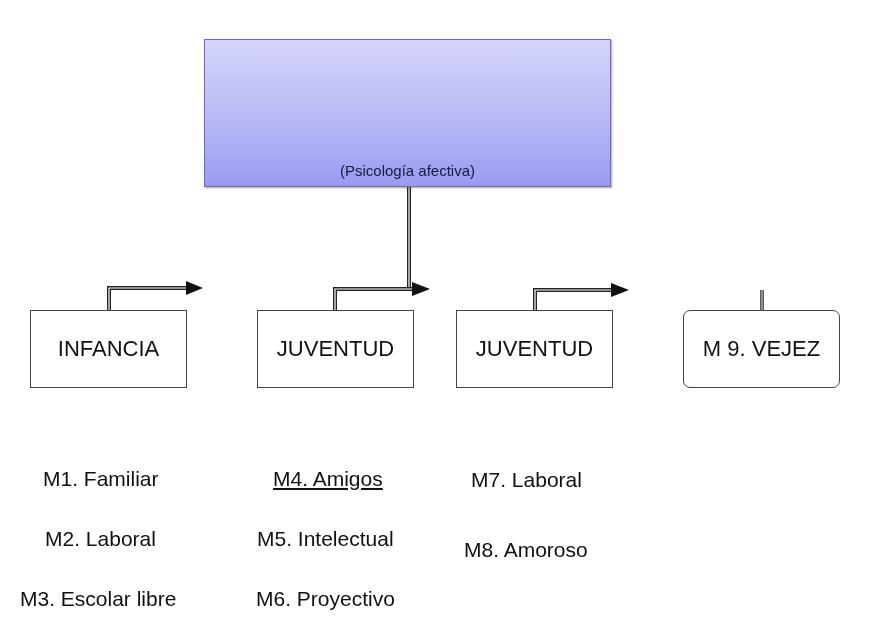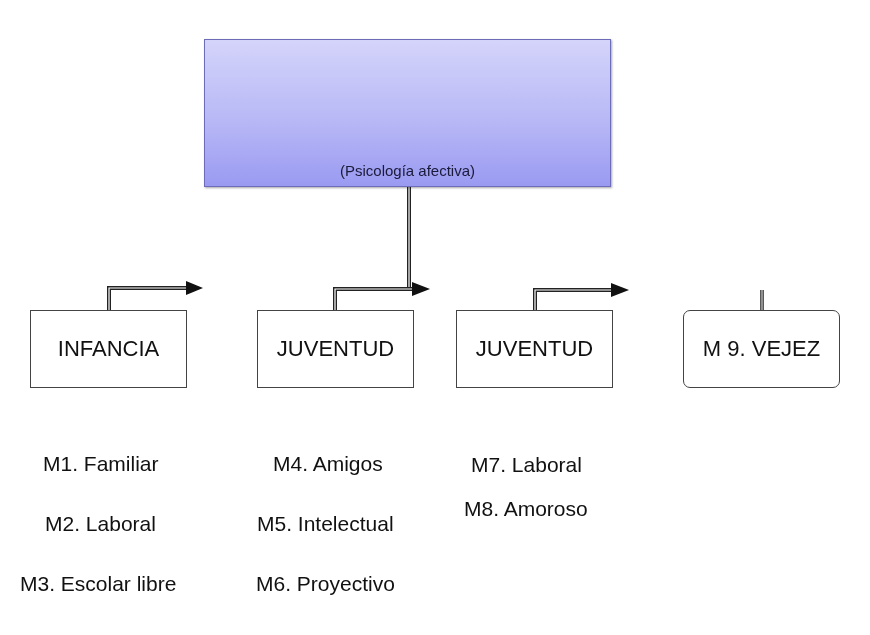--- a/index.html
+++ b/index.html
@@ -14,21 +14,21 @@
     .title-line1 { position:absolute; left:0; right:0; top:4px; font-size:47px; line-height:54px; color:#0d0d0d; }
     .title-line2 { position:absolute; left:0; right:0; top:58px; font-size:47px; line-height:54px; color:#0d0d0d; letter-spacing:0.3px; }
     .title-sub { position:absolute; left:0; right:0; top:122px; font-size:15px; line-height:18px; color:#1a1a3a; }
     .stage-box {
       position:absolute; top:310px; height:78px; width:157px;
       border:1px solid #444; box-sizing:border-box; background:#fff;
       display:flex; align-items:center; justify-content:center;
       font-size:22px;
     }
     .stage-box span { display:block; }
-    .item { position:absolute; font-size:21px; line-height:24px; white-space:nowrap; color:#111; }
+    .item { position:absolute; font-size:21px; line-height:24px; white-space:nowrap; color:#111;margin-top:15px; }
     svg.conn { position:absolute; left:0; top:0; width:870px; height:635px; pointer-events:none; }
   </style>
 </head>
 <body>
 
 <svg class="conn" viewBox="0 0 870 635">
   <defs>
     <marker id="ah" markerWidth="10" markerHeight="10" refX="2" refY="5" orient="auto" markerUnits="userSpaceOnUse">
       <path d="M0,0 L14,5 L0,10 Z" fill="#111"></path>
     </marker>
@@ -77,18 +77,18 @@
   <span>JUVENTUD</span>
 </div>
 <div class="stage-box" style="left:683px;border-radius:7px;">
   <span>M 9. VEJEZ</span>
 </div>
 
 <div class="item" style="left:43px; top:452px;">M1. Familiar</div>
 <div class="item" style="left:45px; top:512px;">M2. Laboral</div>
 <div class="item" style="left:20px; top:572px;">M3. Escolar libre</div>
 
-<div class="item" style="left:273px; top:452px;">M4. Amigos</div>
+<div class="item" style="left:273px; top:452px;text-decoration:underline;">M4. Amigos</div>
 <div class="item" style="left:257px; top:512px;">M5. Intelectual</div>
 <div class="item" style="left:256px; top:572px;">M6. Proyectivo</div>
 
 <div class="item" style="left:471px; top:453px;">M7. Laboral</div>
-<div class="item" style="left:464px; top:497px;">M8. Amoroso</div>
+<div class="item" style="left:464px; top:523px;">M8. Amoroso</div>
 
 </body></html>

